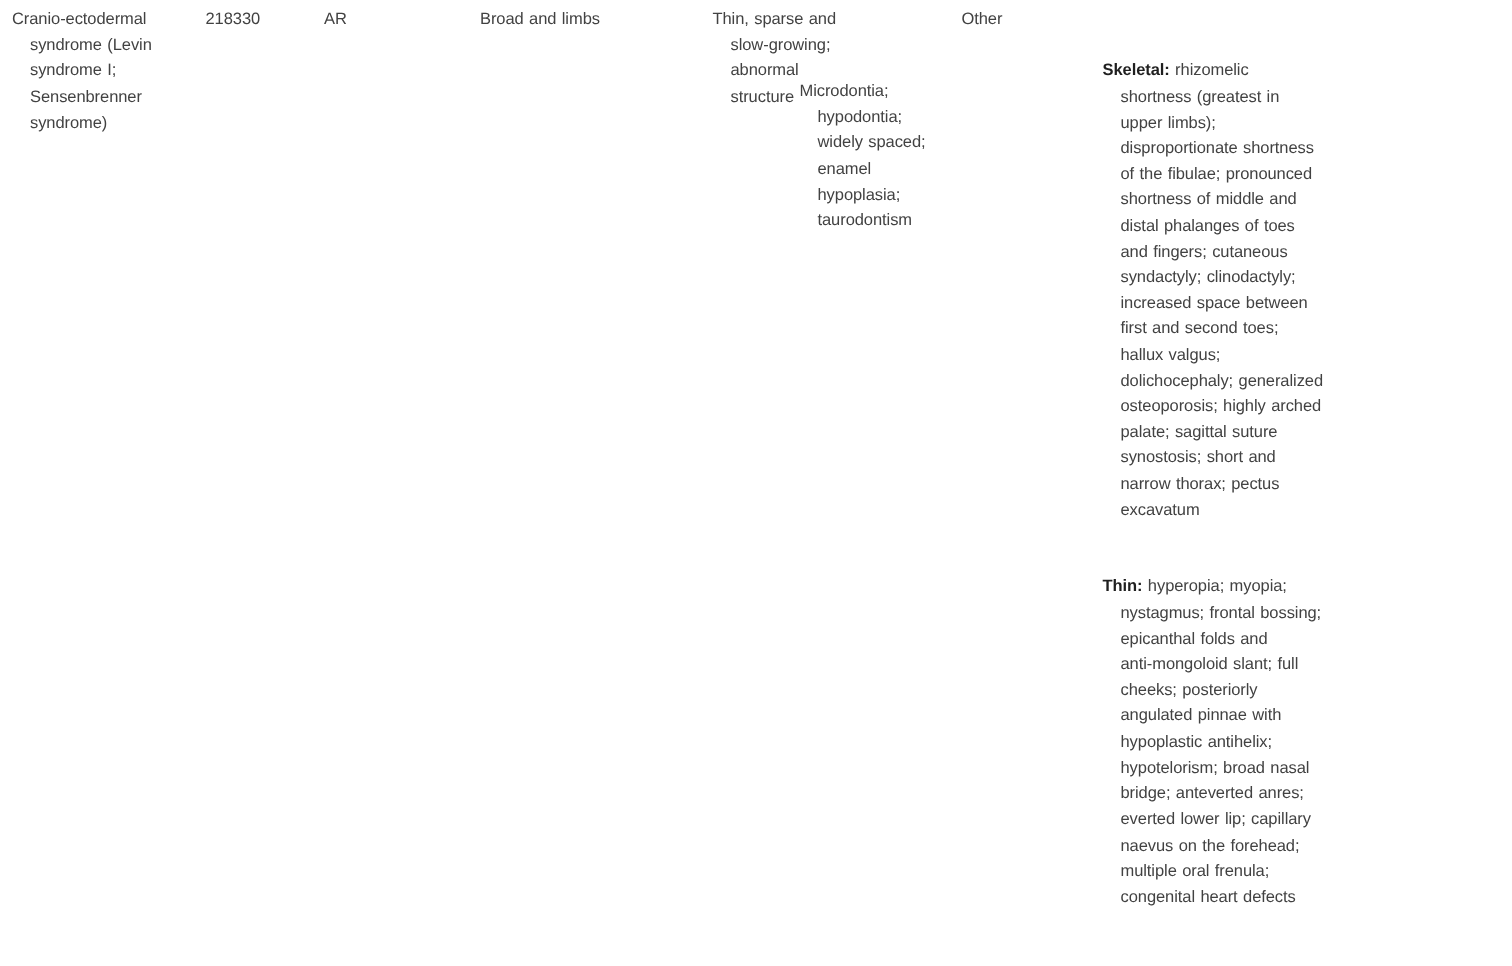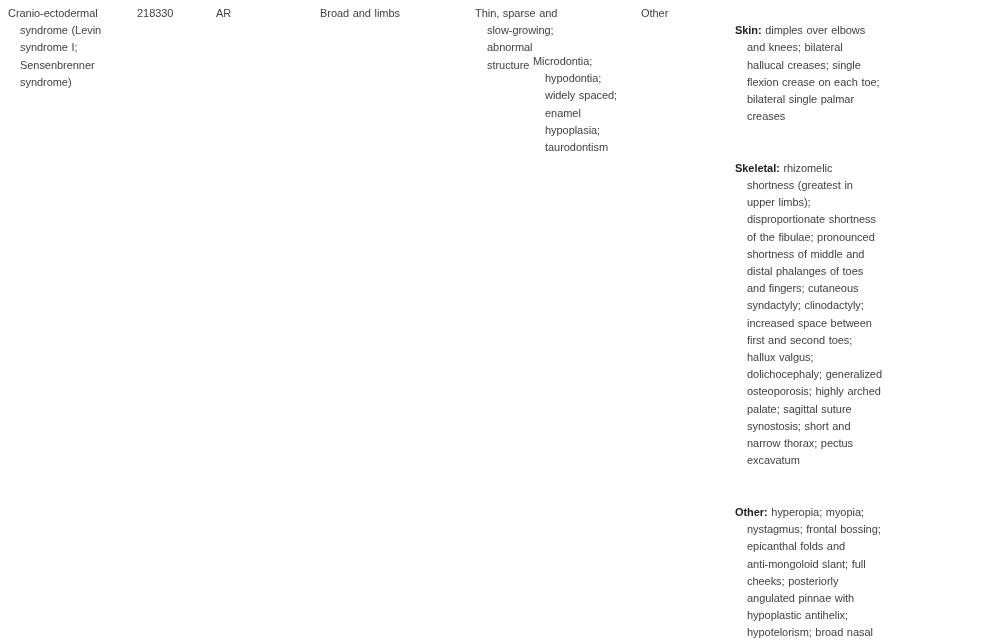--- a/index.html
+++ b/index.html
@@ -75,47 +75,41 @@
     <div class="cell c6">Microdontia;
 hypodontia;
 widely spaced;
 enamel
 hypoplasia;
 taurodontism</div>
 
     <div class="cell c7">Other</div>
 
     <div class="cell c8">
-      <p class="finding"><b class="finding-label">Skin:</b><span class="finding-text"> dimples over elbows
-and knees; bilateral
-hallucal creases; single
-flexion crease on each toe;
-bilateral single palmar
-creases</span></p>
 
       <p class="finding"><b class="finding-label">Skeletal:</b><span class="finding-text"> rhizomelic
 shortness (greatest in
 upper limbs);
 disproportionate shortness
 of the fibulae; pronounced
 shortness of middle and
 distal phalanges of toes
 and fingers; cutaneous
 syndactyly; clinodactyly;
 increased space between
 first and second toes;
 hallux valgus;
 dolichocephaly; generalized
 osteoporosis; highly arched
 palate; sagittal suture
 synostosis; short and
 narrow thorax; pectus
 excavatum</span></p>
 
-      <p class="finding"><b class="finding-label">Other:</b><span class="finding-text"> hyperopia; myopia;
+      <p class="finding"><b class="finding-label">Thin:</b><span class="finding-text"> hyperopia; myopia;
 nystagmus; frontal bossing;
 epicanthal folds and
 anti-mongoloid slant; full
 cheeks; posteriorly
 angulated pinnae with
 hypoplastic antihelix;
 hypotelorism; broad nasal
 bridge; anteverted anres;
 everted lower lip; capillary
 naevus on the forehead;

